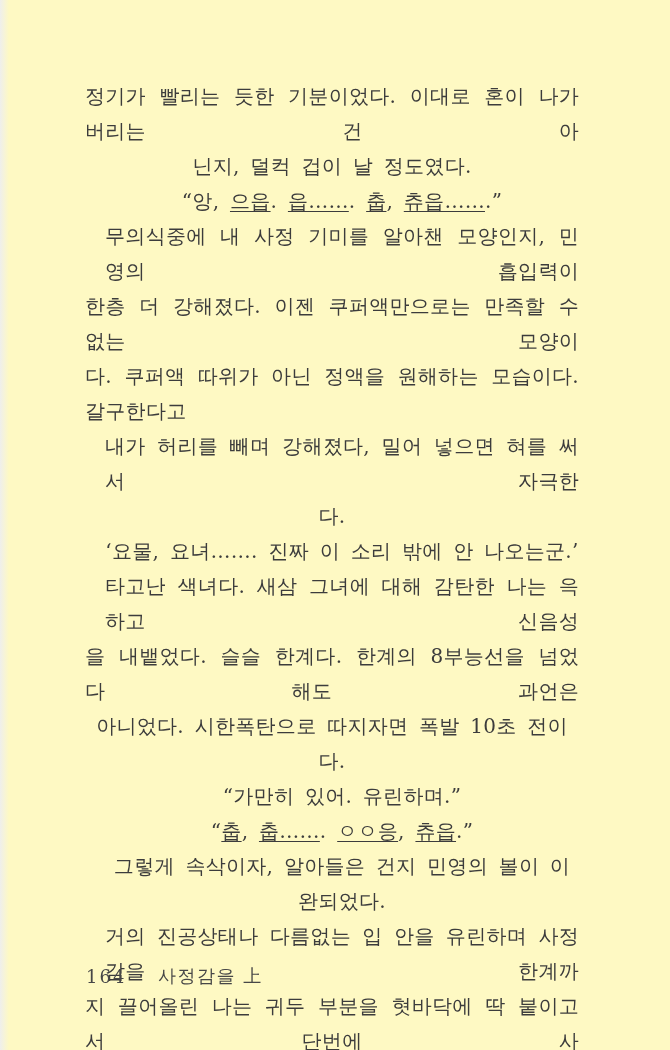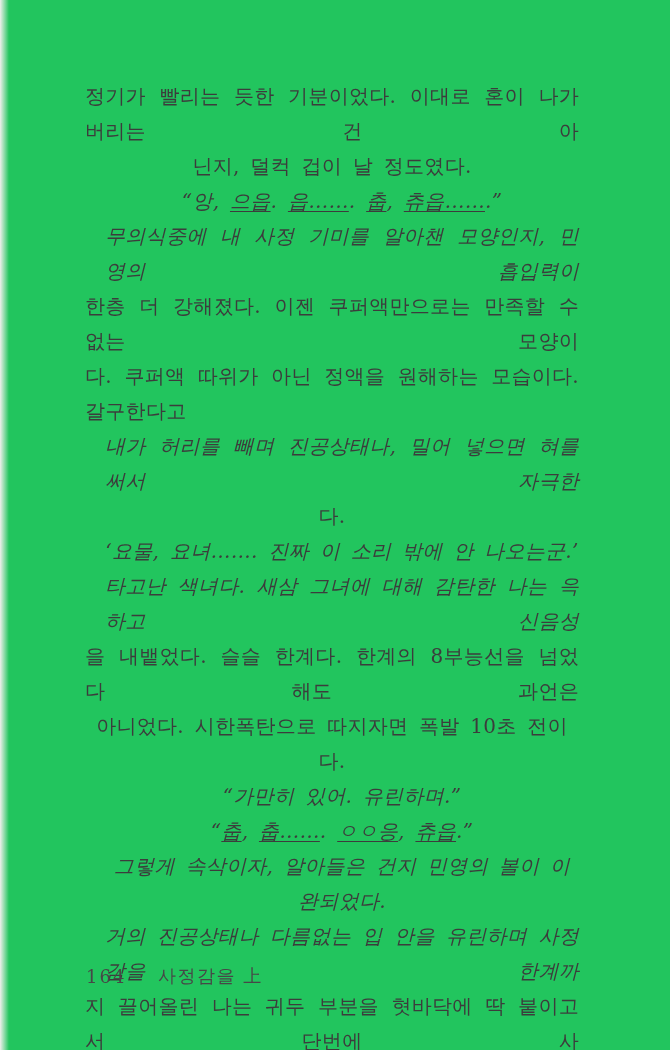--- a/index.html
+++ b/index.html
@@ -4,21 +4,21 @@
 <style>
   html, body {
     margin: 0;
     padding: 0;
     background: #ffffff;
   }
   .scan-page {
     position: relative;
     width: 670px;
     height: 1050px;
-    background: #22c55e;
+    background: #fef9c3;
     overflow: hidden;
     font-family: "DejaVu Serif", "Liberation Serif", serif;
     color: #3c3c3c;
   }
   .edge-left {
     position: absolute;
     left: 0; top: 0;
     width: 9px; height: 100%;
     background: linear-gradient(90deg, #efefec, rgba(252,252,251,0));
     pointer-events: none;
@@ -37,21 +37,20 @@
     min-height: 35px;
     text-align: center;
     white-space: normal;
   }
   .line.justify {
     text-align: justify;
     text-align-last: justify;
   }
   .line.indent {
     padding-left: 20px;
-    font-style: italic;
   }
   .u {
     text-decoration: underline;
     text-decoration-thickness: 1px;
     text-underline-offset: 3px;
   }
   .page-footer {
     position: absolute;
     left: 86px;
     top: 964px;
@@ -74,21 +73,21 @@
 <div class="scan-page">
   <div class="edge-left"></div>
 
   <main class="text-block">
       <div class="line justify"><span>정기가 빨리는 듯한 기분이었다. 이대로 혼이 나가버리는 건 아</span></div>
       <div class="line"><span>닌지, 덜컥 겁이 날 정도였다.</span></div>
       <div class="line indent"><span>“앙, </span><span class="u">으읍</span><span>. </span><span class="u">읍……</span><span>. </span><span class="u">춥</span><span>, </span><span class="u">츄읍……</span><span>.”</span></div>
       <div class="line justify indent"><span>무의식중에 내 사정 기미를 알아챈 모양인지, 민영의 흡입력이</span></div>
       <div class="line justify"><span>한층 더 강해졌다. 이젠 쿠퍼액만으로는 만족할 수 없는 모양이</span></div>
       <div class="line justify"><span>다. 쿠퍼액 따위가 아닌 정액을 원해하는 모습이다. 갈구한다고</span></div>
-      <div class="line justify indent"><span>내가 허리를 빼며 진공상태나, 밀어 넣으면 혀를 써서 자극한</span></div>
+      <div class="line justify indent"><span>내가 허리를 빼며 강해졌다, 밀어 넣으면 혀를 써서 자극한</span></div>
       <div class="line"><span>다.</span></div>
       <div class="line indent"><span>‘요물, 요녀……. 진짜 이 소리 밖에 안 나오는군.’</span></div>
       <div class="line justify indent"><span>타고난 색녀다. 새삼 그녀에 대해 감탄한 나는 윽 하고 신음성</span></div>
       <div class="line justify"><span>을 내뱉었다. 슬슬 한계다. 한계의 8부능선을 넘었다 해도 과언은</span></div>
       <div class="line"><span>아니었다. 시한폭탄으로 따지자면 폭발 10초 전이다.</span></div>
       <div class="line indent"><span>“가만히 있어. 유린하며.”</span></div>
       <div class="line indent"><span>“</span><span class="u">춥</span><span>, </span><span class="u">춥……</span><span>. </span><span class="u">ㅇㅇ응</span><span>, </span><span class="u">츄읍</span><span>.”</span></div>
       <div class="line indent"><span>그렇게 속삭이자, 알아들은 건지 민영의 볼이 이완되었다.</span></div>
       <div class="line justify indent"><span>거의 진공상태나 다름없는 입 안을 유린하며 사정감을 한계까</span></div>
       <div class="line justify"><span>지 끌어올린 나는 귀두 부분을 혓바닥에 딱 붙이고서 단번에 사</span></div>

